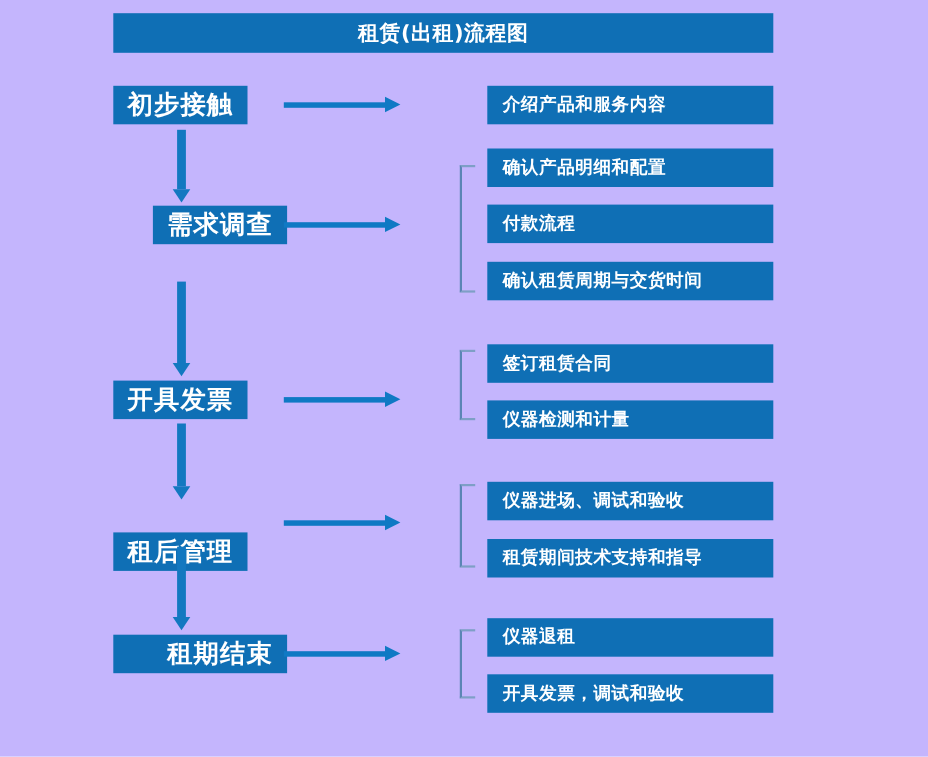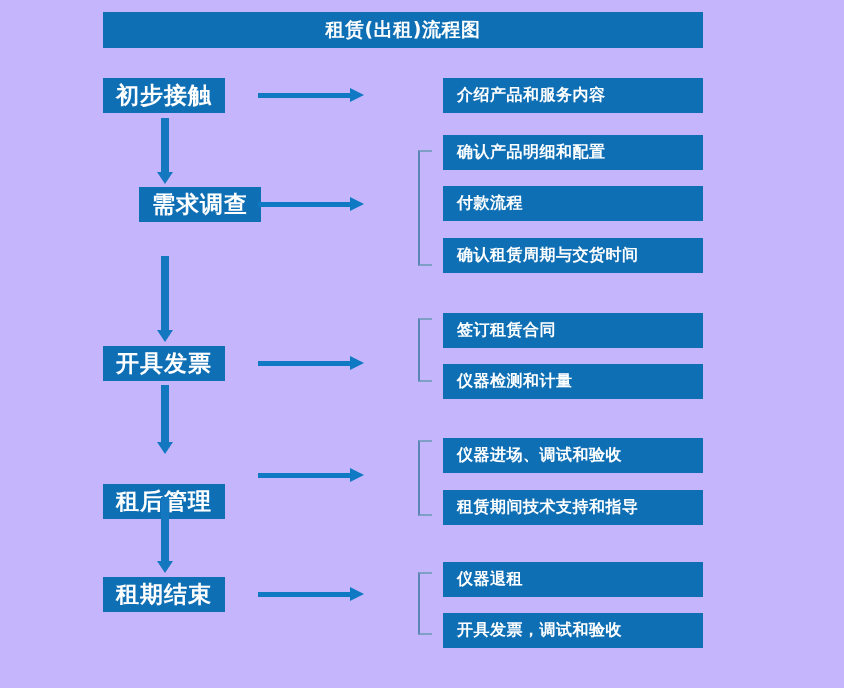--- a/index.html
+++ b/index.html
@@ -136,21 +136,21 @@
   <div class="title-bar">租赁(出租)流程图</div>
 
   <div class="stage-box" style="top:78px;">初步接触</div>
 
   <div class="stage-box" style="top:187px;margin-left:36px;">需求调查</div>
 
   <div class="stage-box" style="top:346px;">开具发票</div>
 
   <div class="stage-box" style="top:484px;">租后管理</div>
 
-  <div class="stage-box" style="top:577px;">租期结束</div>
+  <div class="stage-box" style="top:577px;padding-left:36px;">租期结束</div>
 
   <div class="v-arrow" style="top:118px; height:66px;">
     <div class="shaft" style="height:54px;"></div>
     <div class="head"></div>
   </div>
 
   <div class="v-arrow" style="top:256px; height:86px;">
     <div class="shaft" style="height:74px;"></div>
     <div class="head"></div>
   </div>

